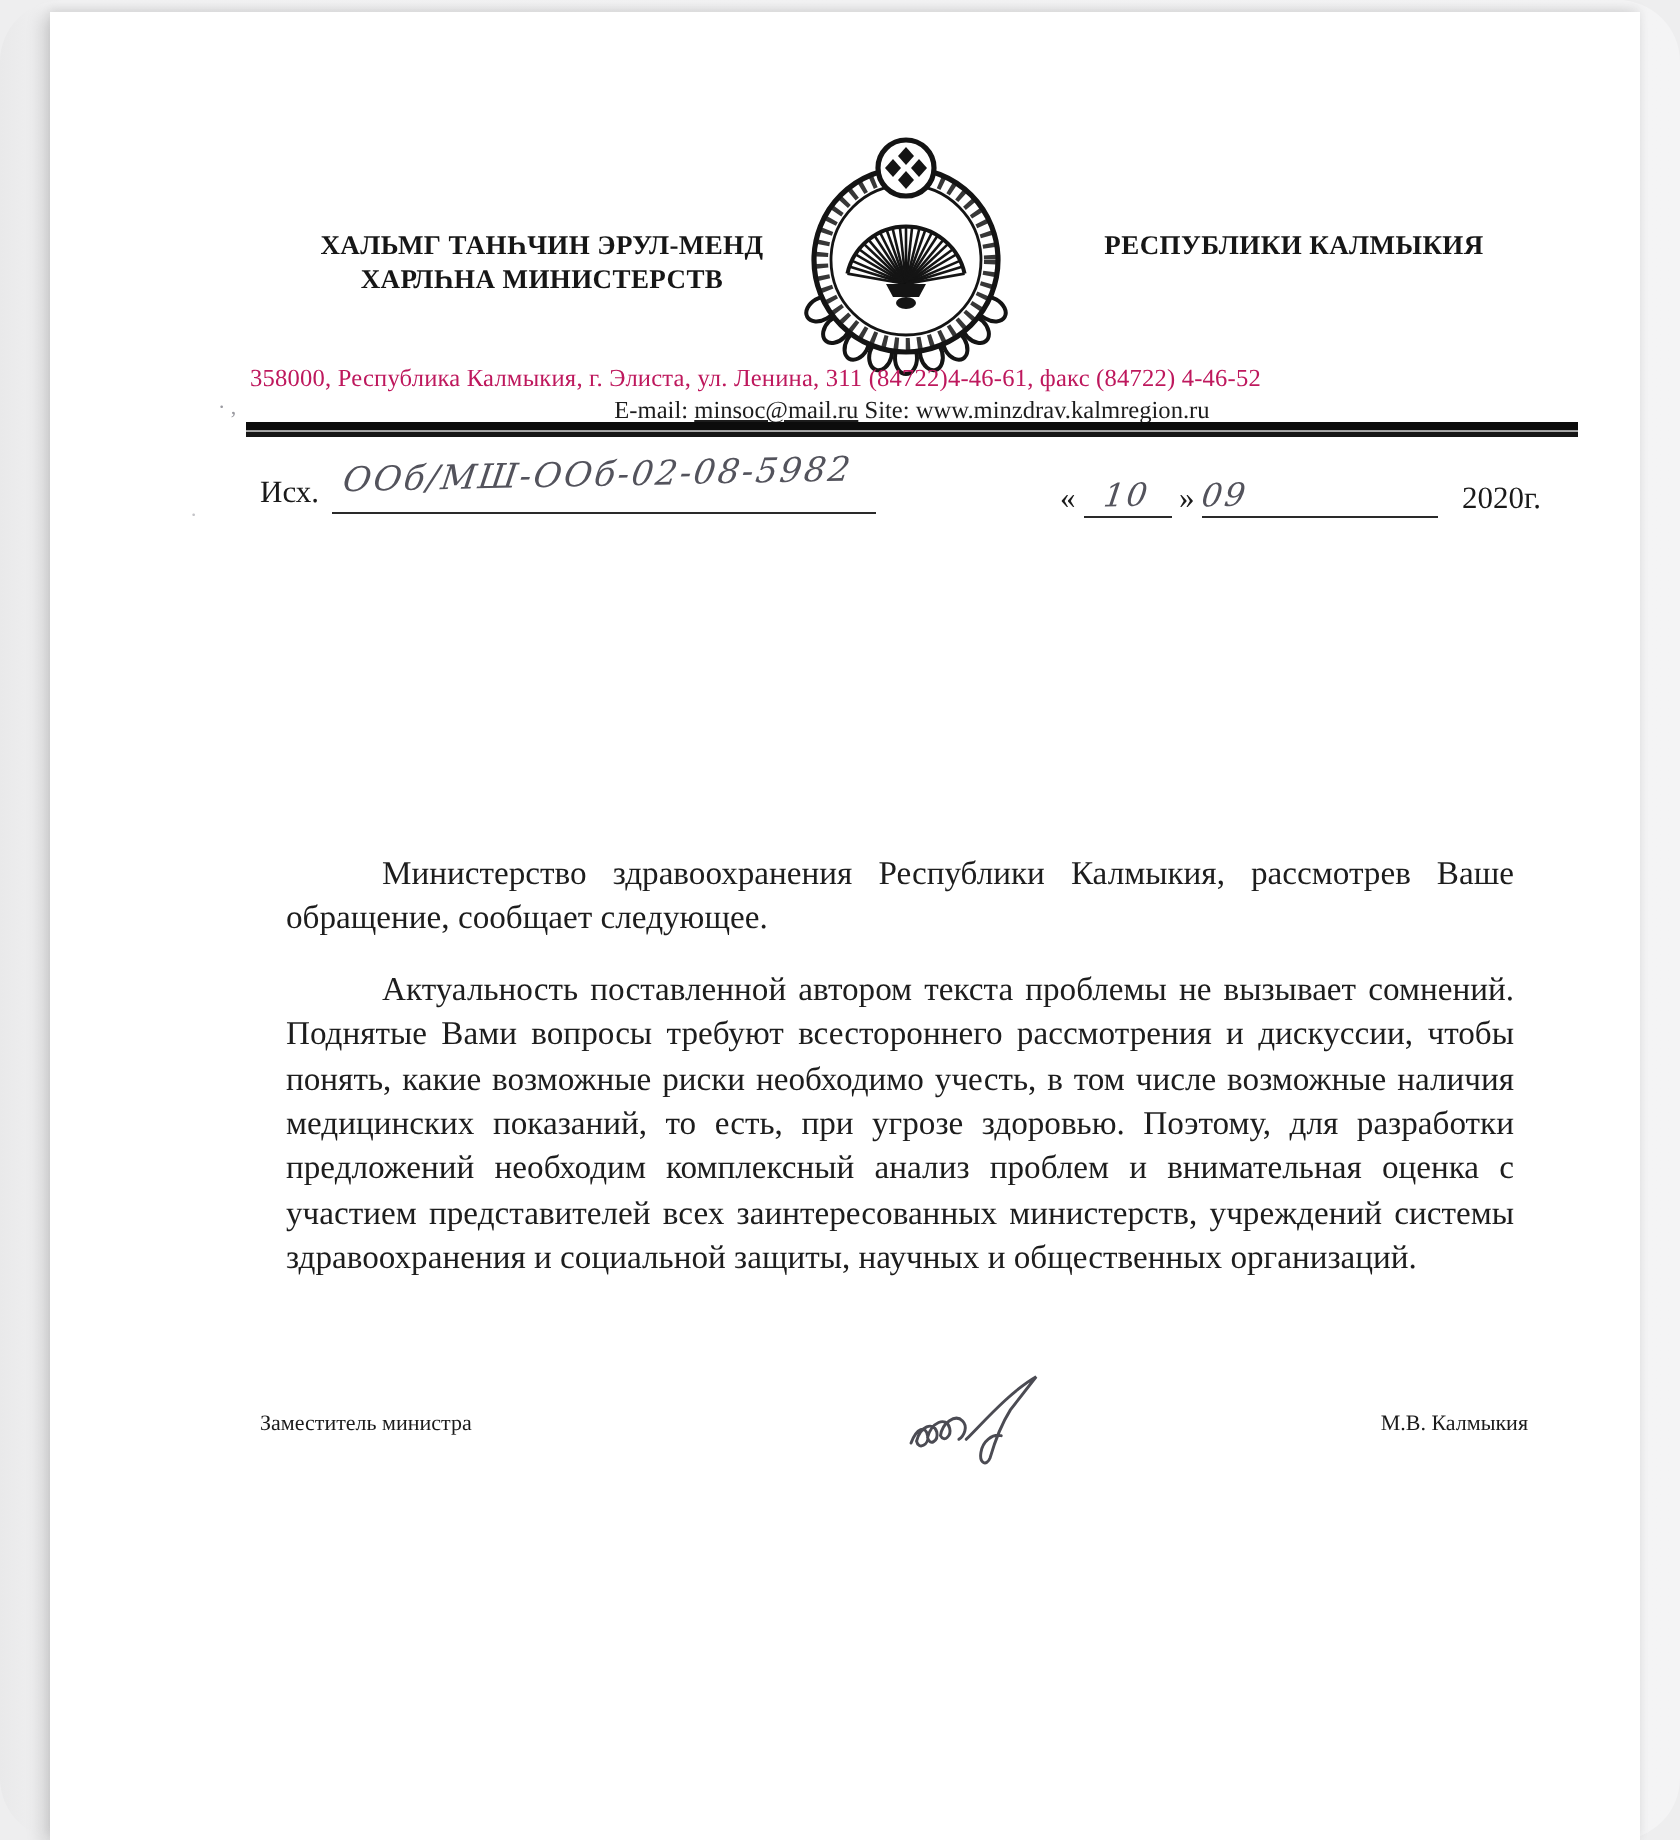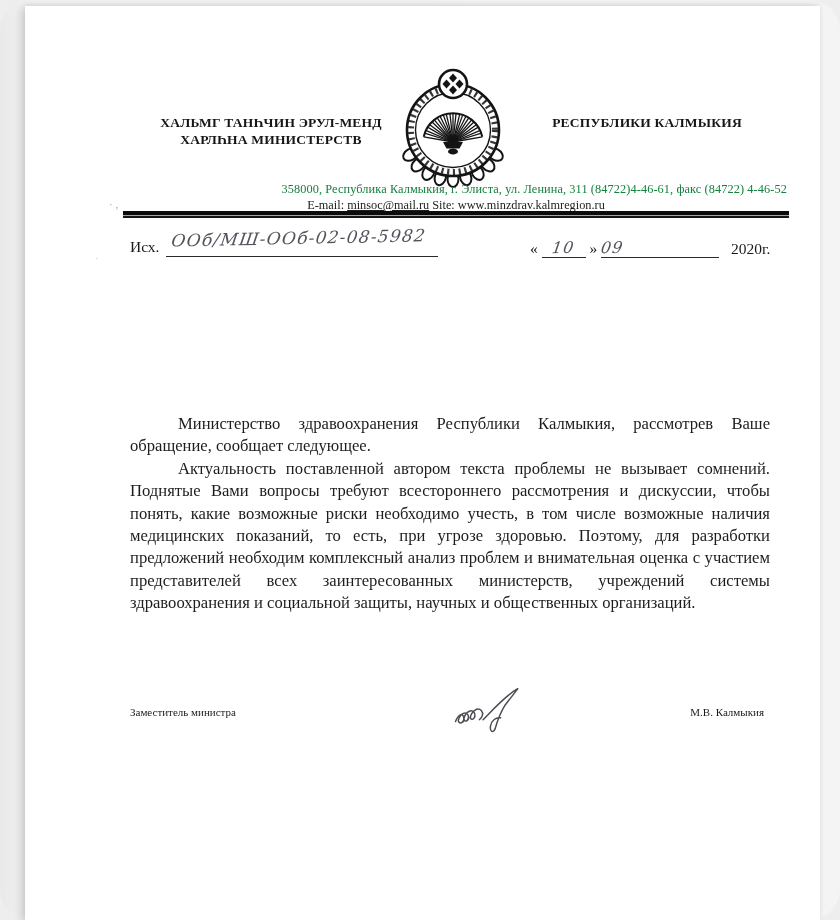--- a/index.html
+++ b/index.html
@@ -21,22 +21,22 @@
   .org-block{
     width:300px;text-align:center;
     font-weight:bold;font-size:13.5px;line-height:17px;
     color:#161616;letter-spacing:.2px;
   }
   .org-left{left:96px;top:108px;}
   .org-right{left:472px;top:108px;}
   .emblem{left:370px;top:58px;width:116px;height:126px;}
 
   .address-line{
-    left:100px;top:176px;width:662px;text-align:right;
-    font-size:12.3px;color:#15803d;letter-spacing:.1px;
+    left:100px;top:176px;width:662px;text-align:left;
+    font-size:12.3px;color:#be185d;letter-spacing:.1px;
   }
   .email-line{
     left:100px;top:192px;width:662px;text-align:center;
     font-size:12.3px;color:#1c1c1c;
   }
   .email-underlined{text-decoration:underline;}
   .rule{
     left:98px;top:205px;width:666px;height:9px;
     background:linear-gradient(to bottom,#0c0c0c 0,#0c0c0c 45%,#9a9a9a 45%,#b5b5b5 58%,#161616 58%,#161616 82%,transparent 82%);
   }
@@ -59,21 +59,21 @@
   .date-blank-month{display:inline-block;width:118px;border-bottom:1.4px solid #2a2a2a;text-align:left;vertical-align:bottom;}
   .date-hand{font-size:16px;}
   .year{padding-left:8px;}
 
   
   .body-text{
     left:105px;top:407px;width:640px;
     font-size:16.6px;line-height:22.4px;color:#1d1d1d;
     text-align:justify;
   }
-  .body-text p{margin:0;text-indent:48px;font-family:Liberation Serif, serif;}
+  .body-text p{margin:13px;text-indent:48px;font-family:Liberation Serif, serif;}
 
   
   .sig-row{left:105px;top:692px;width:634px;height:50px;font-size:11px;color:#1b1b1b;}
   .sig-position{position:absolute;left:0;top:8px;}
   .sig-name{position:absolute;right:0;top:8px;}
   .sig-scribble{position:absolute;left:320px;top:-16px;width:92px;height:56px;}
 
   
   .speck{position:absolute;color:#9a9aa0;font-size:11px;}
   .speck-a{left:84px;top:192px;}

